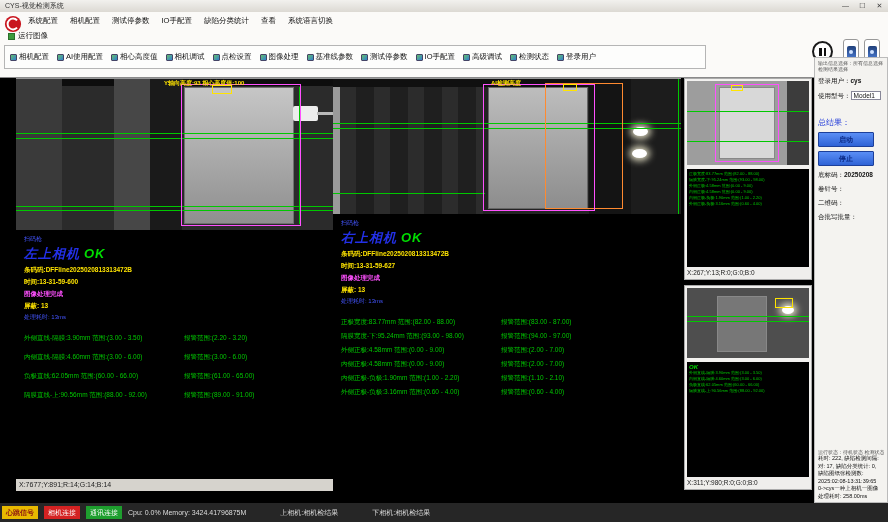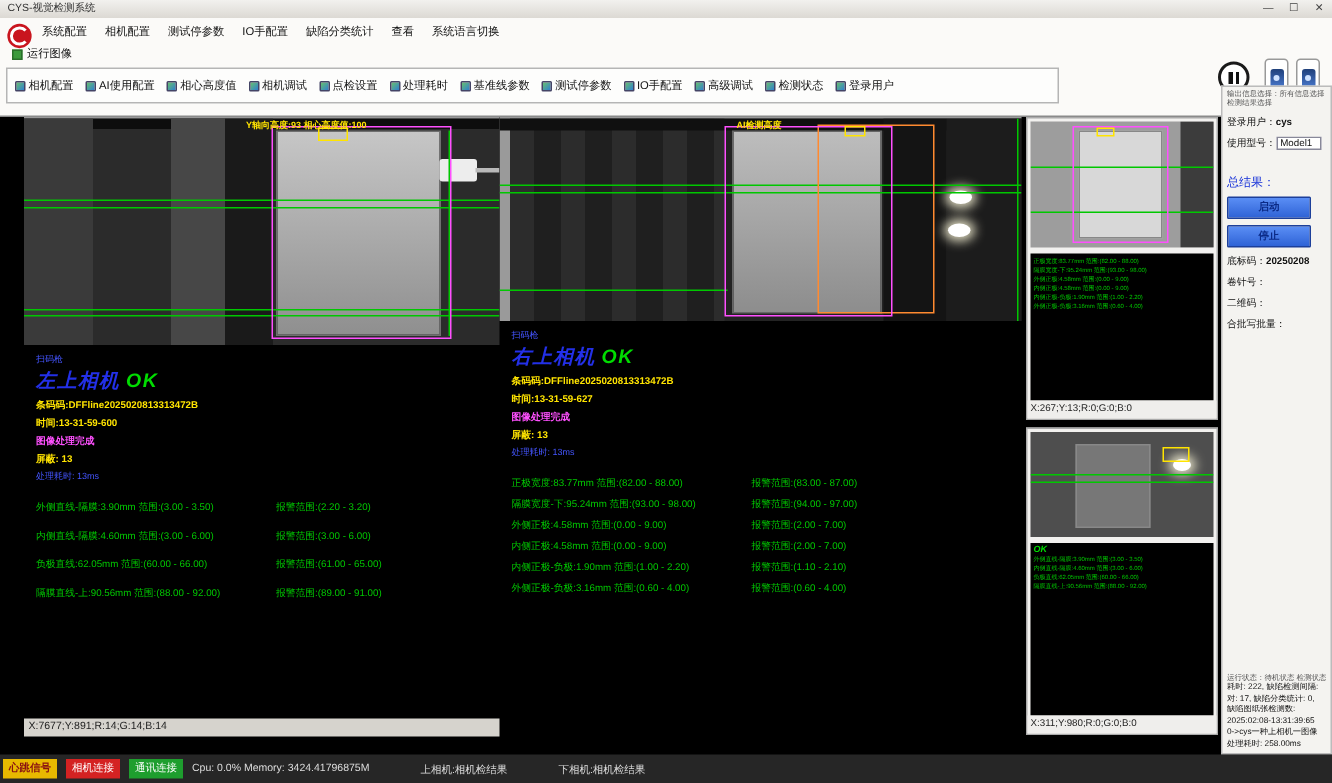--- a/index.html
+++ b/index.html
@@ -167,21 +167,21 @@
         <span>相机调试</span>
       </span>
 
       <span class="tb-item">
         <span class="tb-icon"></span>
         <span>点检设置</span>
       </span>
 
       <span class="tb-item">
         <span class="tb-icon"></span>
-        <span>处理耗时</span>
+        <span>图像处理</span>
       </span>
 
       <span class="tb-item">
         <span class="tb-icon"></span>
         <span>基准线参数</span>
       </span>
 
       <span class="tb-item">
         <span class="tb-icon"></span>
         <span>测试停参数</span>

